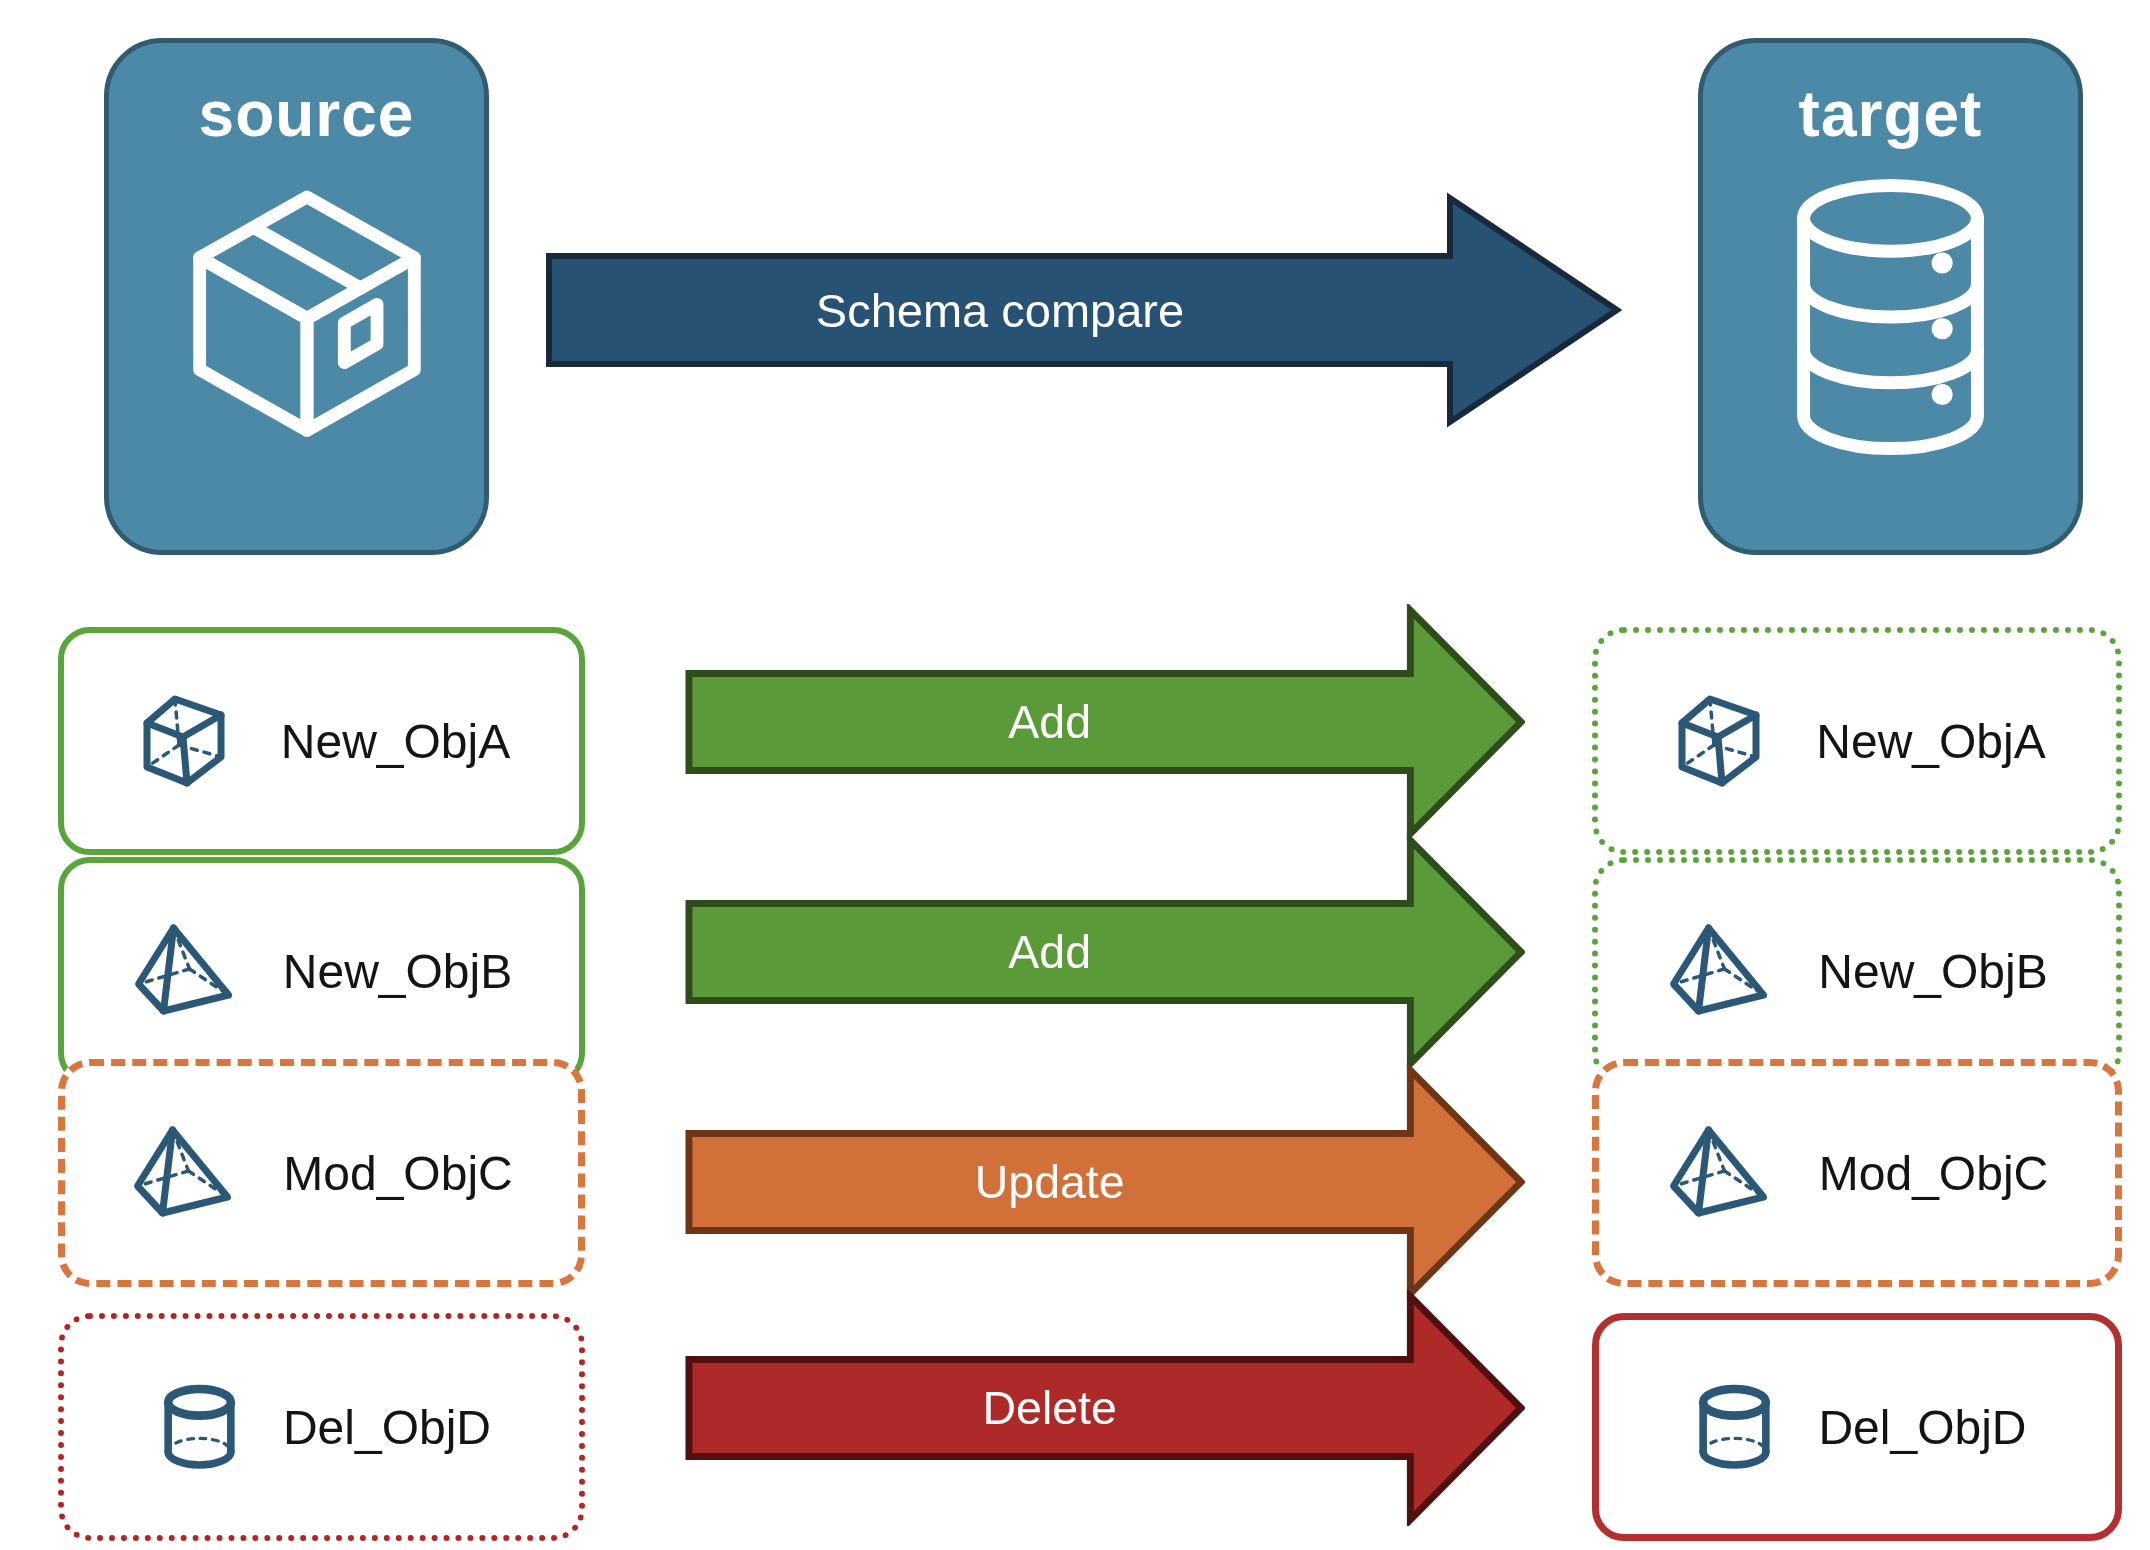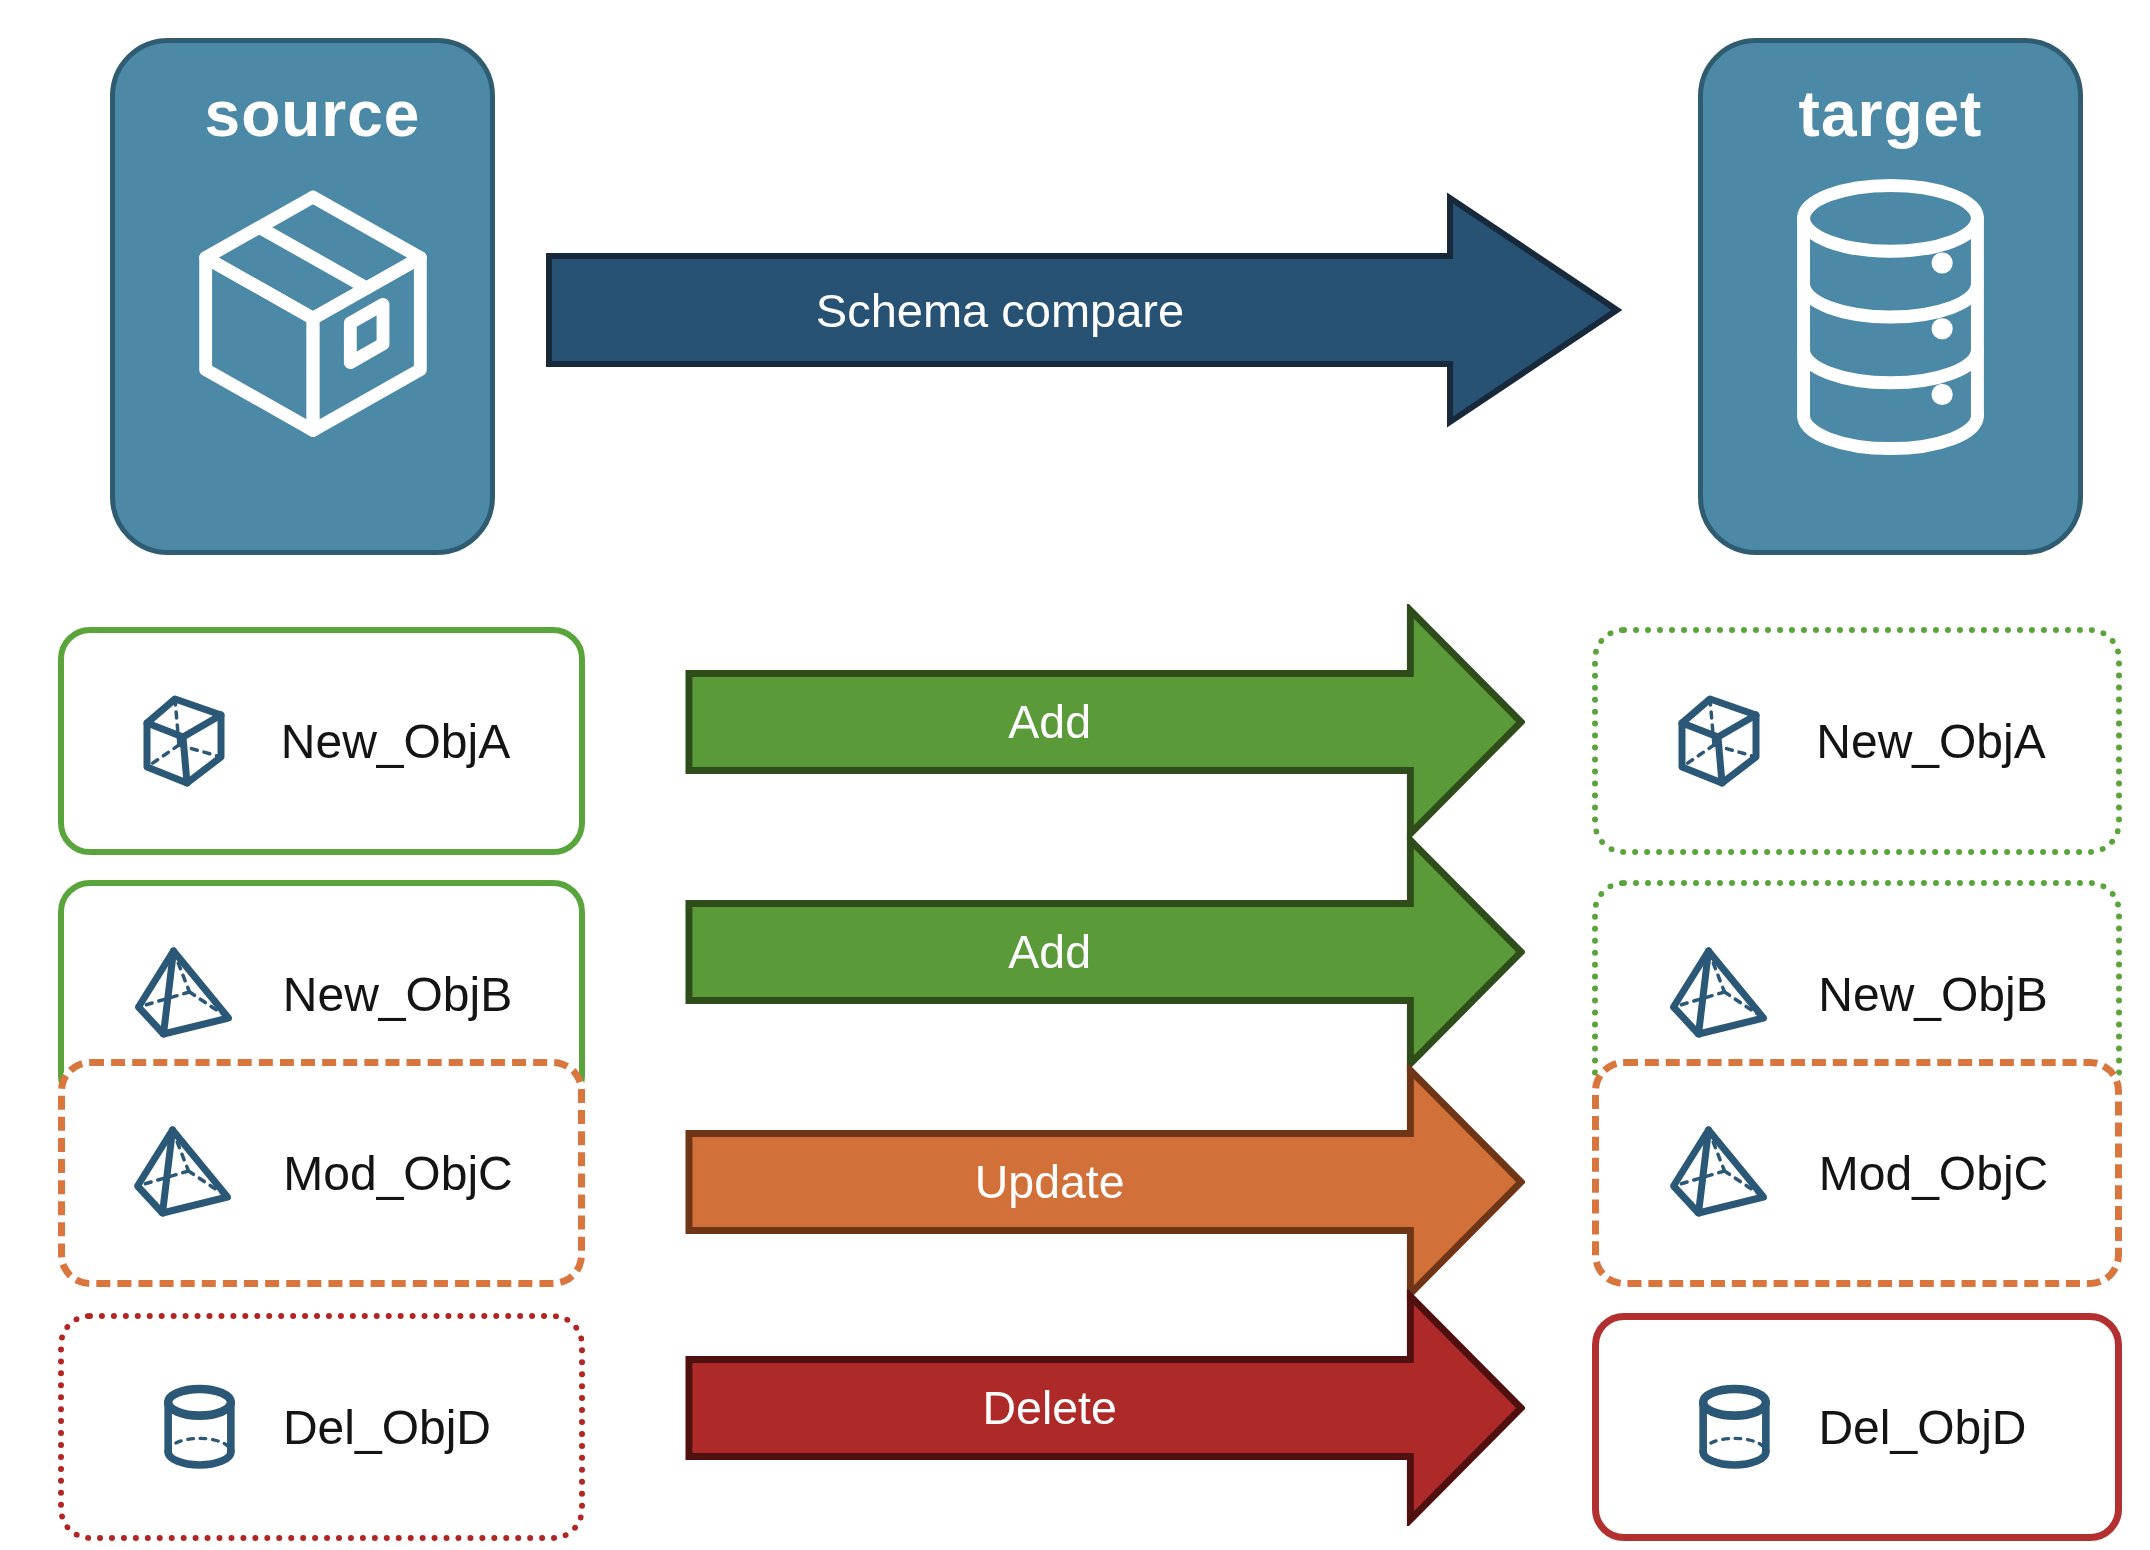--- a/index.html
+++ b/index.html
@@ -5,39 +5,39 @@
   html,body { margin:0; padding:0; background:#ffffff; }
   body { width:2150px; height:1550px; font-family:"Liberation Sans", sans-serif; }
   .canvas { position:relative; width:2150px; height:1550px; background:#ffffff; overflow:hidden; }
 
   
   .entity-box {
     position:absolute; top:38px; width:385px; height:517px;
     background:#4C89A7; border:5px solid #305C72; border-radius:58px;
     box-sizing:border-box; text-align:center;
   }
-  .entity-box.source { left:110px;padding-left:20px; }
+  .entity-box.source { left:104px;padding-left:20px; }
   .entity-box.target { left:1660px;margin-left:38px; }
   .entity-title { margin-top:34px; font-size:64px; font-weight:700; color:#ffffff; letter-spacing:1px; }
   .entity-icon { display:block; margin:18px auto 0 auto; }
 
   
   .big-arrow { position:absolute; left:545px; top:190px; width:1080px; height:240px; }
   .big-arrow polygon { fill:#275273; stroke:#17293A; stroke-width:6; stroke-linejoin:miter; }
   .arrow-text { fill:#ffffff; font-family:"Liberation Sans", sans-serif; font-size:47px; text-anchor:middle; }
 
   
   .obj-box {
     position:absolute; width:527px; height:228px; box-sizing:border-box;
     background:#ffffff; border-radius:32px;
     display:flex; align-items:center; justify-content:center; gap:48px;
   }
   .obj-box.left  { left:58px; }
   .obj-box.right { left:1592px; width:530px; }
-  .row-0 { top:627px; } .row-1 { top:880px;gap:47px; } .row-2 { top:1059px; } .row-3 { top:1313px;gap:36px; }
+  .row-0 { top:627px; } .row-1 { top:857px;gap:47px; } .row-2 { top:1059px; } .row-3 { top:1313px;gap:36px; }
 
   .b-green-solid   { border:6px solid  #5AA53B; }
   .b-green-dotted  { border:6px dotted #5AA53B; }
   .b-orange-dashed { border:7px dashed #D9763E; }
   .b-red-dotted    { border:6px dotted #B22523; }
   .b-red-solid     { border:7px solid  #B23130; }
 
   .obj-label { font-size:48px; color:#141414; }
 
   

